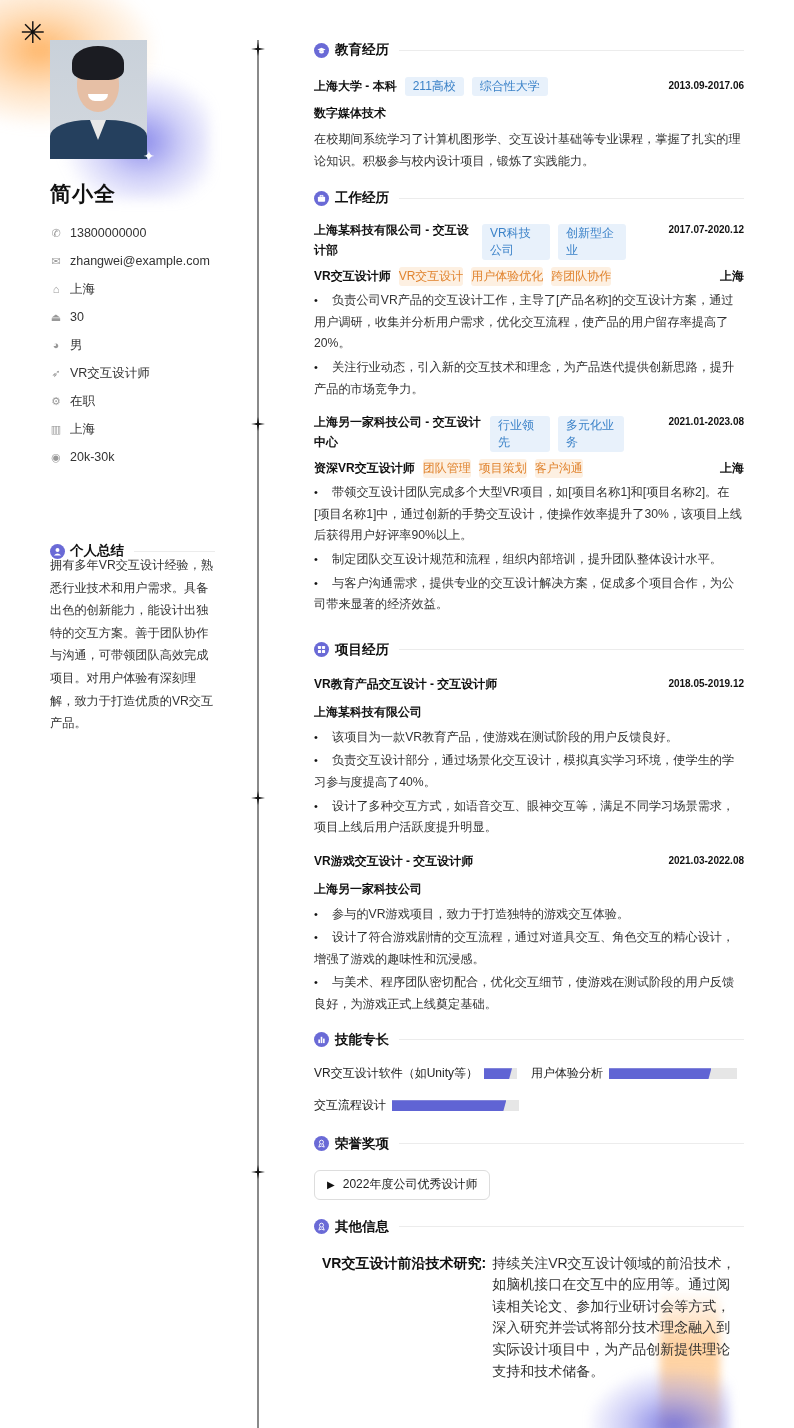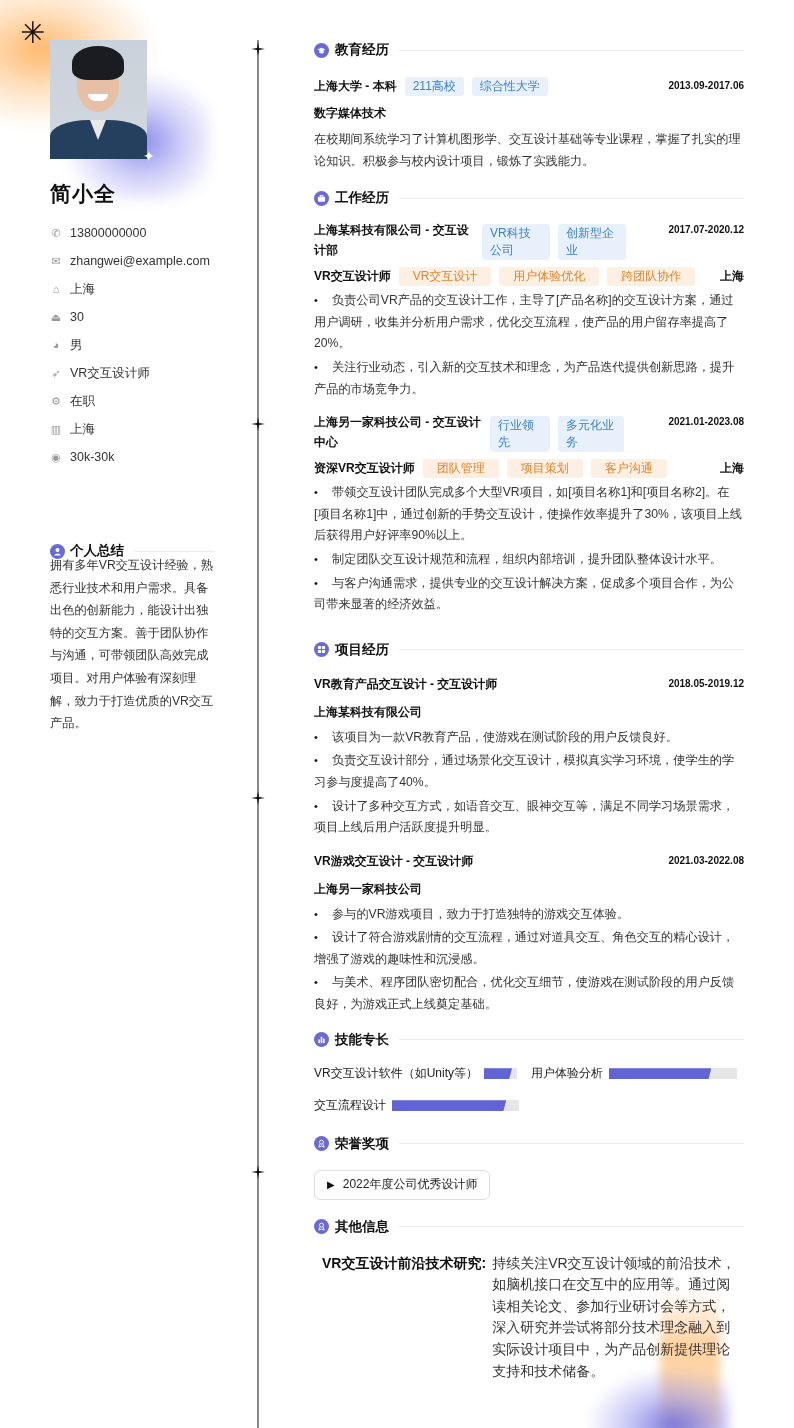--- a/index.html
+++ b/index.html
@@ -50,21 +50,21 @@
   .sec-icon { width: 15px; height: 15px; border-radius: 50%; background: #6a6ad6; display: inline-flex; align-items: center; justify-content: center; margin-right: 6px; flex: none; }
   .sec-icon svg { display: block; }
   .sec-title { font-size: 13.5px; font-weight: bold; color: #111; }
   .sec-line { flex: 1; height: 1px; background: #ececec; margin-left: 10px; }
 
   .row { display: flex; align-items: flex-start; justify-content: space-between; font-size: 12px; }
   .row .left { display: flex; align-items: flex-end; }
   .bold { font-weight: bold; color: #111; font-size: 12px; line-height: 20px; }
   .date { font-weight: bold; color: #111; font-size: 10px; line-height: 20px; white-space: nowrap; }
   .tag-blue { background: #e8f1fb; color: #3b82c8; font-size: 12px; line-height: 17px; padding: 1px 8px; border-radius: 3px; margin-left: 8px; }
-  .tag-orange { background: #fdf0e2; color: #e0832e; font-size: 12px; line-height: 17px; padding: 1px 14px; border-radius: 3px; margin-left: 8px; }
+  .tag-orange { background: #fdf0e2; color: #e0832e; font-size: 12px; line-height: 17px; padding: 1px 0; border-radius: 3px; margin-left: 8px; }
   .para { font-size: 12.2px; line-height: 21.6px; color: #333; }
   ul.bullets { list-style: none; }
   ul.bullets li { font-size: 12.2px; line-height: 21.6px; color: #333; margin-top: 2px; }
   ul.bullets li::before { content: "•"; display: inline-block; width: 18px; color: #111; font-size: 11px; }
 
   .skill-row { display: flex; align-items: center; height: 32px; font-size: 12px; color: #222; }
   .skill-bar { position: relative; height: 11px; background: #e6e6e6; margin-left: 6px; }
   .skill-fill { position: absolute; left: 0; top: 0; height: 11px; background: #6064d4; clip-path: polygon(0 0, 100% 0, calc(100% - 3px) 100%, 0 100%); }
 
   .award { display: inline-flex; align-items: center; border: 1px solid #ddd; border-radius: 6px; padding: 0 12px; height: 30px; font-size: 12px; color: #222; }
@@ -122,21 +122,21 @@
   <li>
       <span class="ic">⚙</span>
       <span>在职</span>
     </li>
   <li>
       <span class="ic">▥</span>
       <span>上海</span>
     </li>
   <li>
       <span class="ic">◉</span>
-      <span>30k-30k</span>
+      <span>20k-30k</span>
     </li>
 </ul>
 
 <div class="summary-head">
   <span class="sec-icon">
     <svg width="9" height="9" viewBox="0 0 10 10">
         <circle cx="5" cy="3.3" r="2.2" fill="#fff"></circle>
         <path d="M1 9.5 Q5 4.8 9 9.5 Z" fill="#fff"></path>
       </svg>
   </span>

